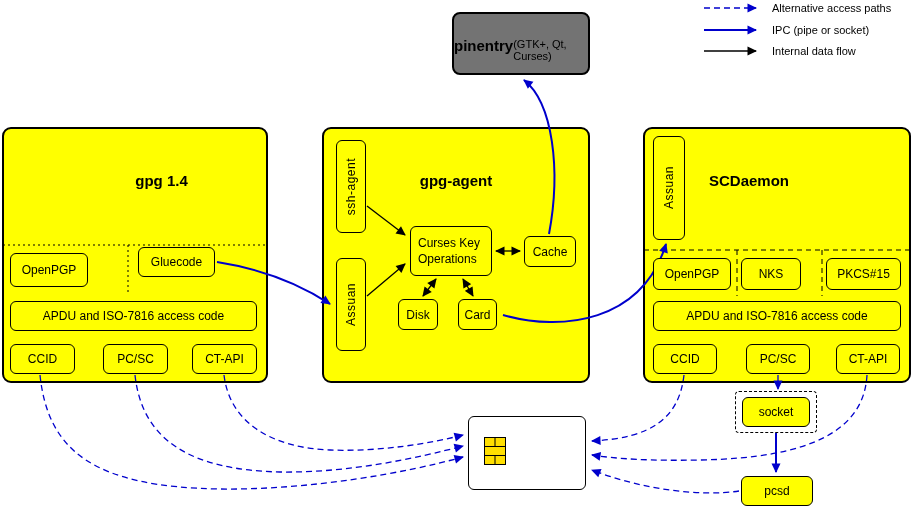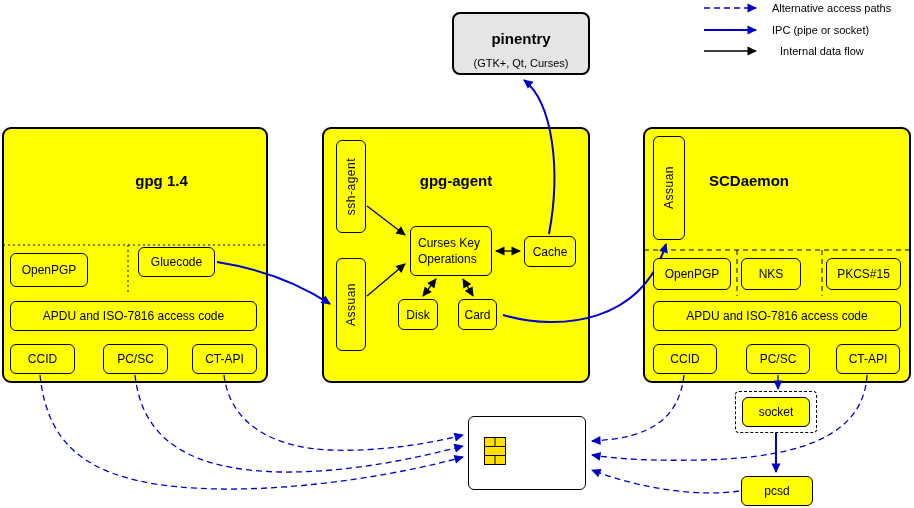--- a/index.html
+++ b/index.html
@@ -6,22 +6,22 @@
   html,body { background:#ffffff; }
   body { font-family:"Liberation Sans", sans-serif; color:#000; }
   .canvas { position:relative; width:914px; height:508px; background:#ffffff; overflow:hidden; }
   .grp { position:absolute; background:#ffff00; border:2px solid #000; border-radius:9px; z-index:1; }
   .grp-title { position:absolute; z-index:3; font-size:15px; font-weight:bold; text-align:center; }
   .node { position:absolute; background:#ffff00; border:1.5px solid #000; border-radius:6px;
           display:flex; align-items:center; justify-content:center; font-size:12px; z-index:3; }
   .node.leftalign { justify-content:flex-start; padding-left:7px; text-align:left; line-height:1.35; }
   .vtext { writing-mode:vertical-rl; transform:rotate(180deg); letter-spacing:0.5px; }
   .legend-label { position:absolute; font-size:11px; z-index:3; white-space:nowrap; }
-  .pinentry { position:absolute; background:#e5e5e5; border:2px solid #000; border-radius:8px;
-              display:flex; flex-direction:column; align-items:center; padding-top:16px; z-index:3; }
+  .pinentry { position:absolute; background:#737373; border:2px solid #000; border-radius:8px;
+              display:flex; align-items:center; padding-top:3px; z-index:3; }
   .pinentry .t { font-size:15px; font-weight:bold; }
   .pinentry .s { font-size:11px; margin-top:10px; }
   .dashedbox { position:absolute; border:1px dashed #000; border-radius:4px; z-index:2; }
   .smartcard { position:absolute; background:#ffffff; border:1.5px solid #000; border-radius:6px; z-index:3; }
   svg.arrows { position:absolute; left:0; top:0; width:914px; height:508px; z-index:2; pointer-events:none; }
   .ipc  { stroke:#0000cc; stroke-width:2; fill:none; }
   .alt  { stroke:#0000cc; stroke-width:1.3; fill:none; stroke-dasharray:6 4; }
   .flow { stroke:#000000; stroke-width:1.3; fill:none; }
   .divdot  { stroke:#000; stroke-width:1; fill:none; stroke-dasharray:2 3; }
   .divdash { stroke:#000; stroke-width:1; fill:none; stroke-dasharray:5 4; }
@@ -66,21 +66,21 @@
     <path class="alt" d="M 135,375 C 142,440 190,470 280,472 C 350,473 417,458 463,446" marker-end="url(#mb)"></path>
     <path class="alt" d="M 224,375 C 230,425 275,448 330,450 C 380,452 432,443 463,435" marker-end="url(#mb)"></path>
     <path class="alt" d="M 684,375 C 679,418 652,438 592,441" marker-end="url(#mb)"></path>
     <path class="alt" d="M 778,375 L 778,389" marker-end="url(#mb)"></path>
     <path class="alt" d="M 867,375 C 864,430 812,458 700,460 C 652,461 617,459 592,455" marker-end="url(#mb)"></path>
     <path class="alt" d="M 739,491 C 700,497 640,489 592,470" marker-end="url(#mb)"></path>
   </svg>
 
   <div class="legend-label" style="left:772px; top:2px;">Alternative access paths</div>
   <div class="legend-label" style="left:772px; top:24px;">IPC (pipe or socket)</div>
-  <div class="legend-label" style="left:772px; top:45px;margin-left:8px;">Internal data flow</div>
+  <div class="legend-label" style="left:772px; top:45px;">Internal data flow</div>
 
   <div class="pinentry" style="left:452px; top:12px; width:138px; height:63px;">
     <div class="t">pinentry</div>
     <div class="s">(GTK+, Qt, Curses)</div>
   </div>
 
   <div class="grp" style="left:2px; top:127px; width:266px; height:256px;"></div>
   <div class="grp-title" style="left:2px; top:172px; width:319px;">gpg 1.4</div>
   <div class="node" style="left:10px;  top:253px; width:78px;  height:34px;">OpenPGP</div>
   <div class="node" style="left:138px; top:247px; width:77px;  height:30px;">Gluecode</div>

